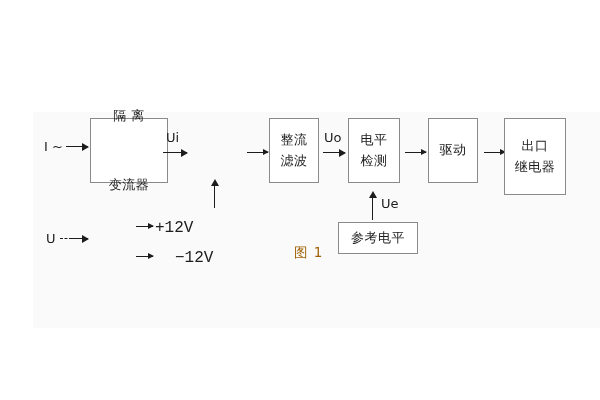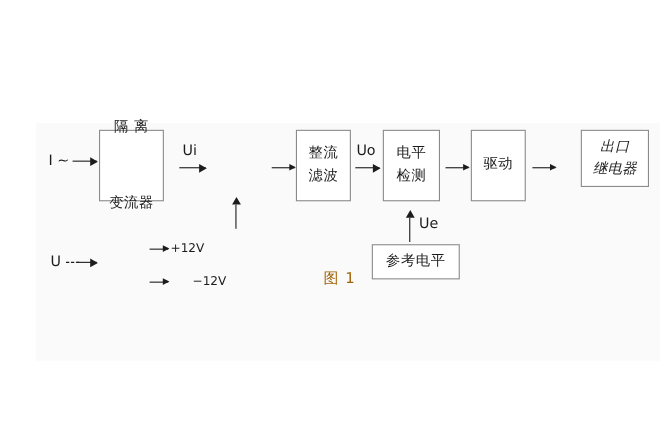--- a/index.html
+++ b/index.html
@@ -40,21 +40,21 @@
   }
   .box .ln { display: block; }
   .box.single { justify-content: center; }
   .label {
     position: absolute;
     color: #1c1c1c;
     font-size: 13px;
     white-space: nowrap;
     line-height: 1;
   }
-  .label.small { font-size: 11px; }
+  .label.small { font-size: 16px; font-family: Liberation Mono, monospace; }
   
   .harrow {
     position: absolute;
     height: 1px;
     background: #1c1c1c;
   }
   .harrow::after {
     content: "";
     position: absolute;
     right: -1px;
@@ -104,21 +104,21 @@
 </head>
 <body>
 
 <div id="canvas">
 
   <div id="panel"></div>
 
   <div class="label" style="left:44px; top:140px;">I ~</div>
   <div class="harrow" style="left:66px; top:146px; width:22px;"></div>
 
-  <div class="box" style="left:90px; top:118px; width:59px; height:65px;gap:48px;">
+  <div class="box" style="left:90px; top:118px; width:78px; height:65px;gap:48px;">
     <span class="ln">隔 离</span>
     <span class="ln">变流器</span>
   </div>
 
   <div class="label" style="left:166px; top:131px;">Ui</div>
   <div class="harrow" style="left:163px; top:152px; width:24px;"></div>
 
 
   <div class="harrow thin" style="left:247px; top:152px; width:21px;"></div>
 
@@ -136,21 +136,21 @@
   </div>
 
   <div class="harrow thin" style="left:405px; top:152px; width:21px;"></div>
 
   <div class="box single" style="left:428px; top:118px; width:50px; height:65px;">
     <span class="ln">驱动</span>
   </div>
 
   <div class="harrow thin" style="left:484px; top:152px; width:21px;"></div>
 
-  <div class="box" style="left:528px; top:118px; width:62px; height:52px;font-style:italic;">
+  <div class="box" style="left:504px; top:118px; width:62px; height:77px;">
     <span class="ln">出口</span>
     <span class="ln">继电器</span>
   </div>
 
   <div class="label" style="left:46px; top:232px;">U</div>
   <div class="dashline" style="left:60px; top:238px; width:12px;"></div>
   <div class="harrow" style="left:70px; top:238px; width:18px;"></div>
 
 
   <div class="harrow thin" style="left:136px; top:226px; width:17px;"></div>

